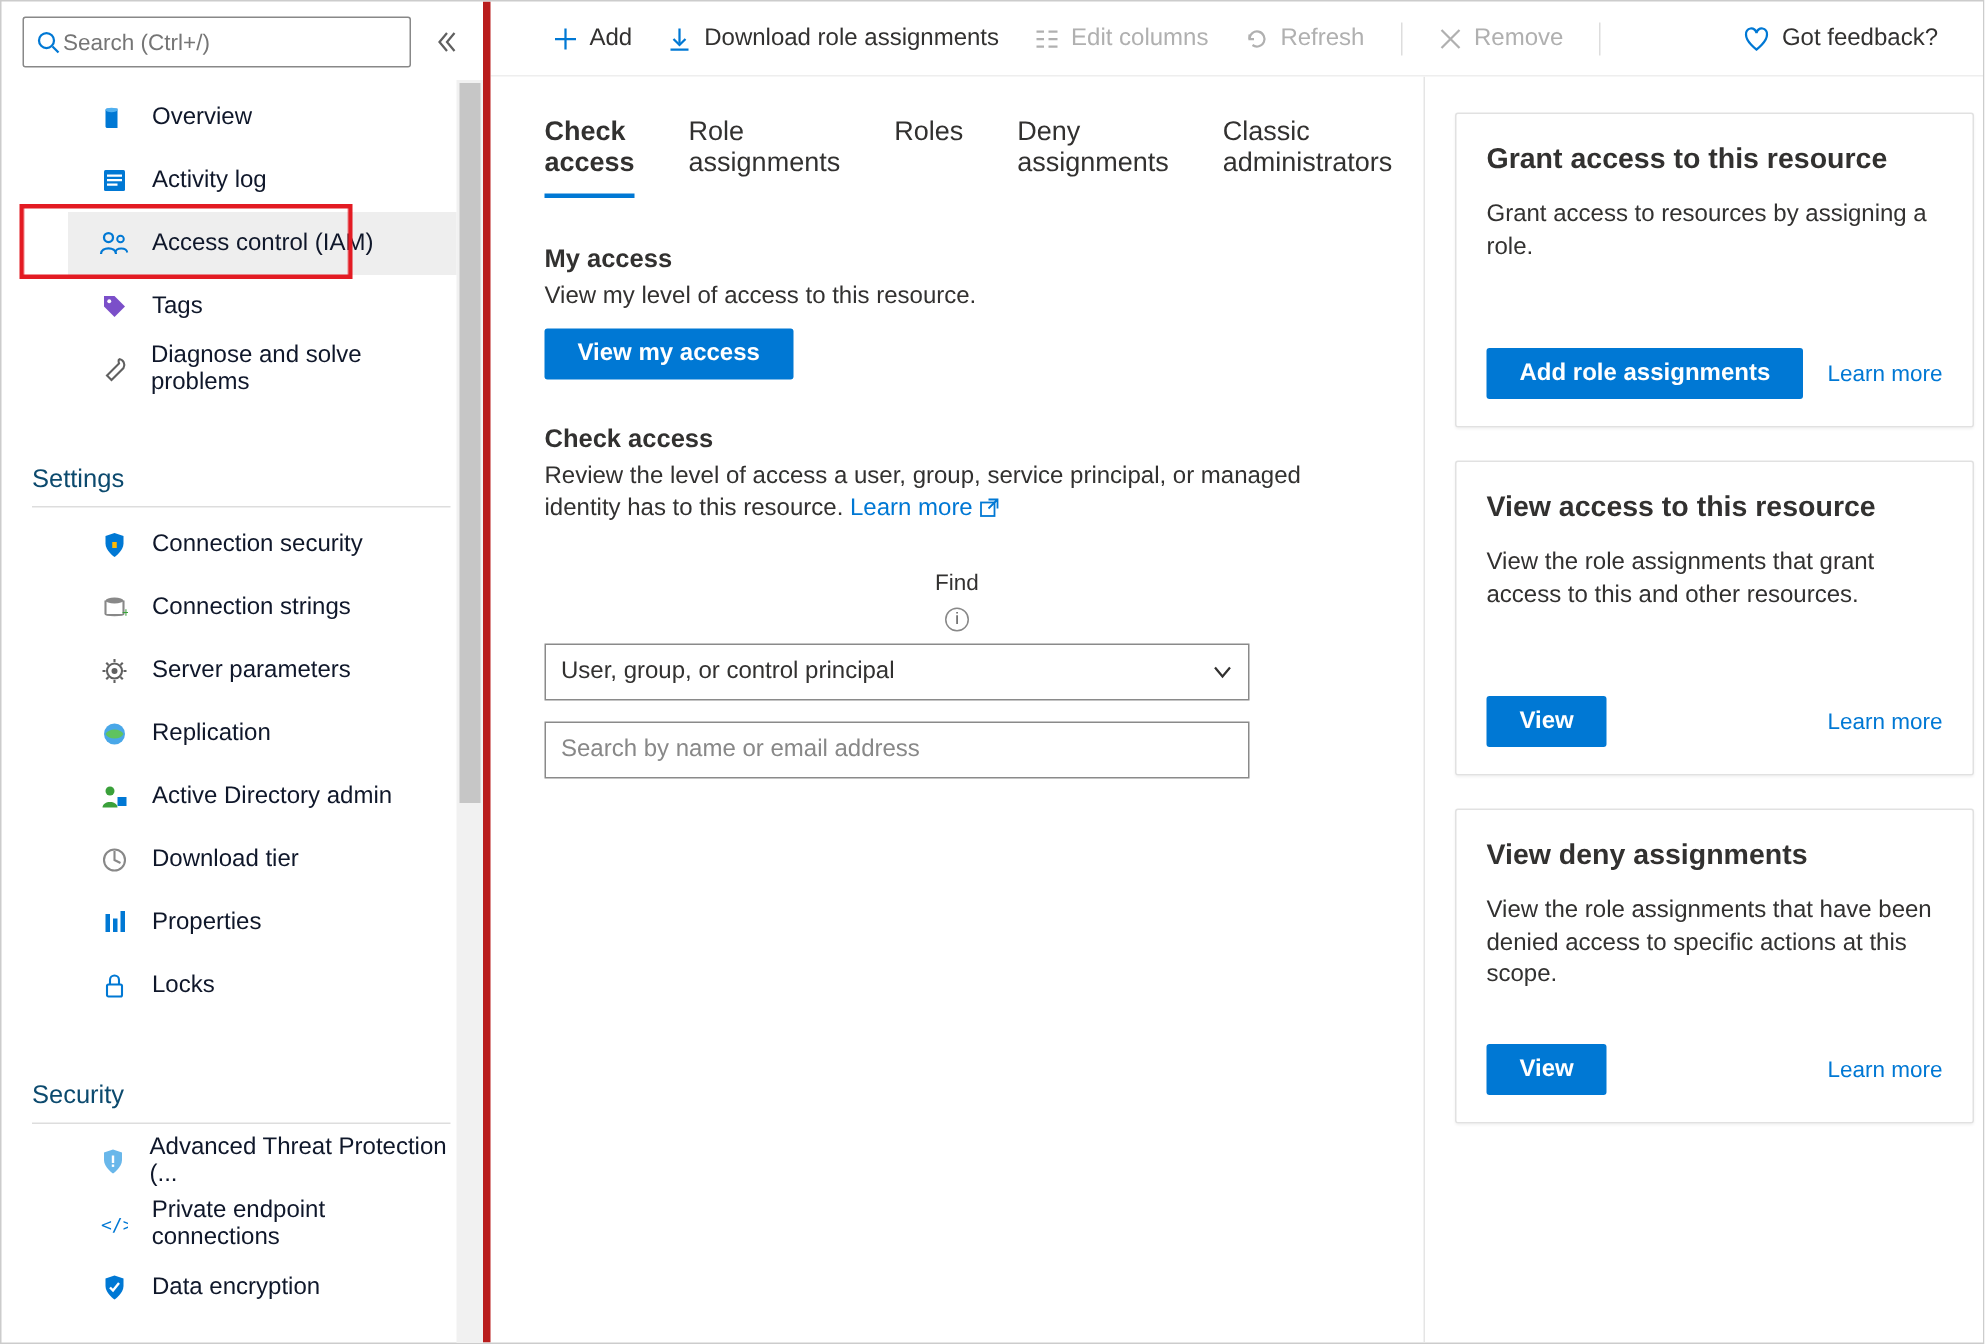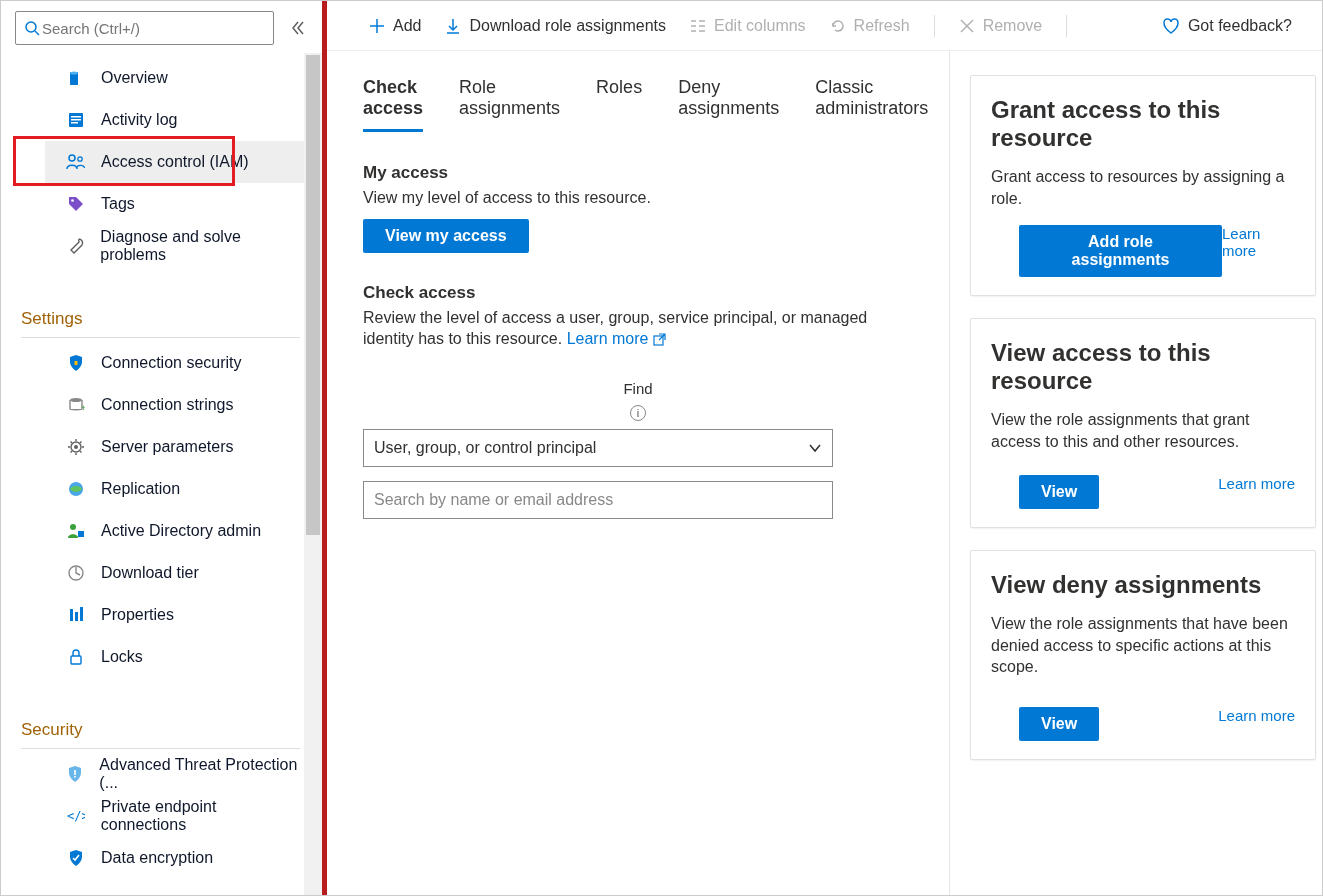--- a/index.html
+++ b/index.html
@@ -12,21 +12,21 @@
   .search-box input { border:none; outline:none; font-size:15px; flex:1; background:transparent; color:#323130;}
   .collapse-btn { width:28px; height:28px; display:flex; align-items:center; justify-content:center; color:#606060; cursor:pointer;}
   .sidebar-scroll { overflow-y:auto; flex:1; position:relative;}
   .side-track { position:absolute; right:0; top:0; bottom:0; width:18px; background:#f1f1f1;}
   .side-thumb { position:absolute; right:2px; top:2px; width:14px; height:480px; background:#c6c6c6;}
   .nav-list { list-style:none; margin:0; padding:4px 18px 20px 0;}
   .nav-item { display:flex; align-items:center; height:42px; padding-left:20px; gap:14px; cursor:pointer; font-size:16px; color:#0f172a;margin-left:44px;}
   .nav-item.active { background:#eeeeee;}
   .nav-item .icon-slot { width:22px; height:22px; display:flex; align-items:center; justify-content:center;}
   .highlight-box { position:absolute; border:3px solid #e31b23; left:12px; top:135px; width:222px; height:50px; pointer-events:none;}
-  .section-header { font-size:17px; font-weight:400; color:#a16207; padding:22px 0 8px 20px;}
+  .section-header { font-size:17px; font-weight:400; color:#0c4a6e; padding:22px 0 8px 20px;}
   .section-divider { border:none; border-top:1px solid #ddd; margin:0 22px 0 20px;}
   
   .main { flex:1; display:flex; flex-direction:column; overflow:hidden;}
   .toolbar { display:flex; align-items:center; height:50px; padding:0 20px 0 32px; gap:4px; border-bottom:1px solid #eee; white-space:nowrap;}
   .tb-btn { display:flex; align-items:center; gap:8px; padding:4px 10px; font-size:16px; color:#323130; cursor:pointer;}
   .tb-btn svg { display:block;}
   .tb-btn.disabled { color:#b0b0b0;}
   .tb-sep { width:1px; height:22px; background:#ddd; margin:0 10px;}
   .content-row { flex:1; display:flex; overflow:hidden;}
   .left-pane { flex:1; padding:22px 36px; border-right:1px solid #e5e5e5; overflow:auto;}
@@ -37,23 +37,23 @@
   .section-text { font-size:16px; color:#323130; margin-bottom:10px; line-height:1.35;}
   .btn-primary { background:#0078d4; color:#fff; border:none; padding:8px 22px; font-size:16px; font-weight:600; border-radius:2px; cursor:pointer;}
   .link { color:#0078d4; cursor:pointer;}
   .find-row { display:flex; align-items:center; gap:8px; font-size:15px; margin:30px 0 8px 0;flex-direction:column;}
   .select-box { border:1px solid #8a8a8a; height:38px; display:flex; align-items:center; justify-content:space-between; padding:0 10px; font-size:16px; width:470px; cursor:pointer;}
   .text-input { border:1px solid #8a8a8a; height:38px; padding:0 10px; font-size:16px; width:470px; margin-top:14px;}
   .text-input::placeholder { color:#888;}
   
   .right-pane { width:372px; flex:0 0 372px; padding:24px 6px 24px 20px; overflow:auto;}
   .card { border:1px solid #e1e1e1; border-radius:2px; box-shadow:0 1px 2px rgba(0,0,0,0.06); padding:20px 20px 18px 20px; margin-bottom:22px; position:relative; min-height:210px; display:flex; flex-direction:column;}
-  .card-title { font-weight:600; font-size:24px; margin-bottom:14px;}
+  .card-title { font-weight:600; font-size:19px; margin-bottom:14px;}
   .card-text { font-size:16px; color:#323130; line-height:1.35;}
-  .card-footer { display:flex; align-items:flex-start; justify-content:space-between; margin-top:auto; padding-top:16px;margin-left:28px;}
+  .card-footer { display:flex; align-items:center; justify-content:space-between; margin-top:auto; padding-top:16px;}
   .learn-link { color:#0078d4; font-size:15px;}
   
   .info-icon { width:16px; height:16px; border:1px solid #888; border-radius:50%; display:inline-flex; align-items:center; justify-content:center; font-size:11px; color:#555;}
 </style>
 </head>
 <body>
 
 <div class="app">
 
   <div class="sidebar">

